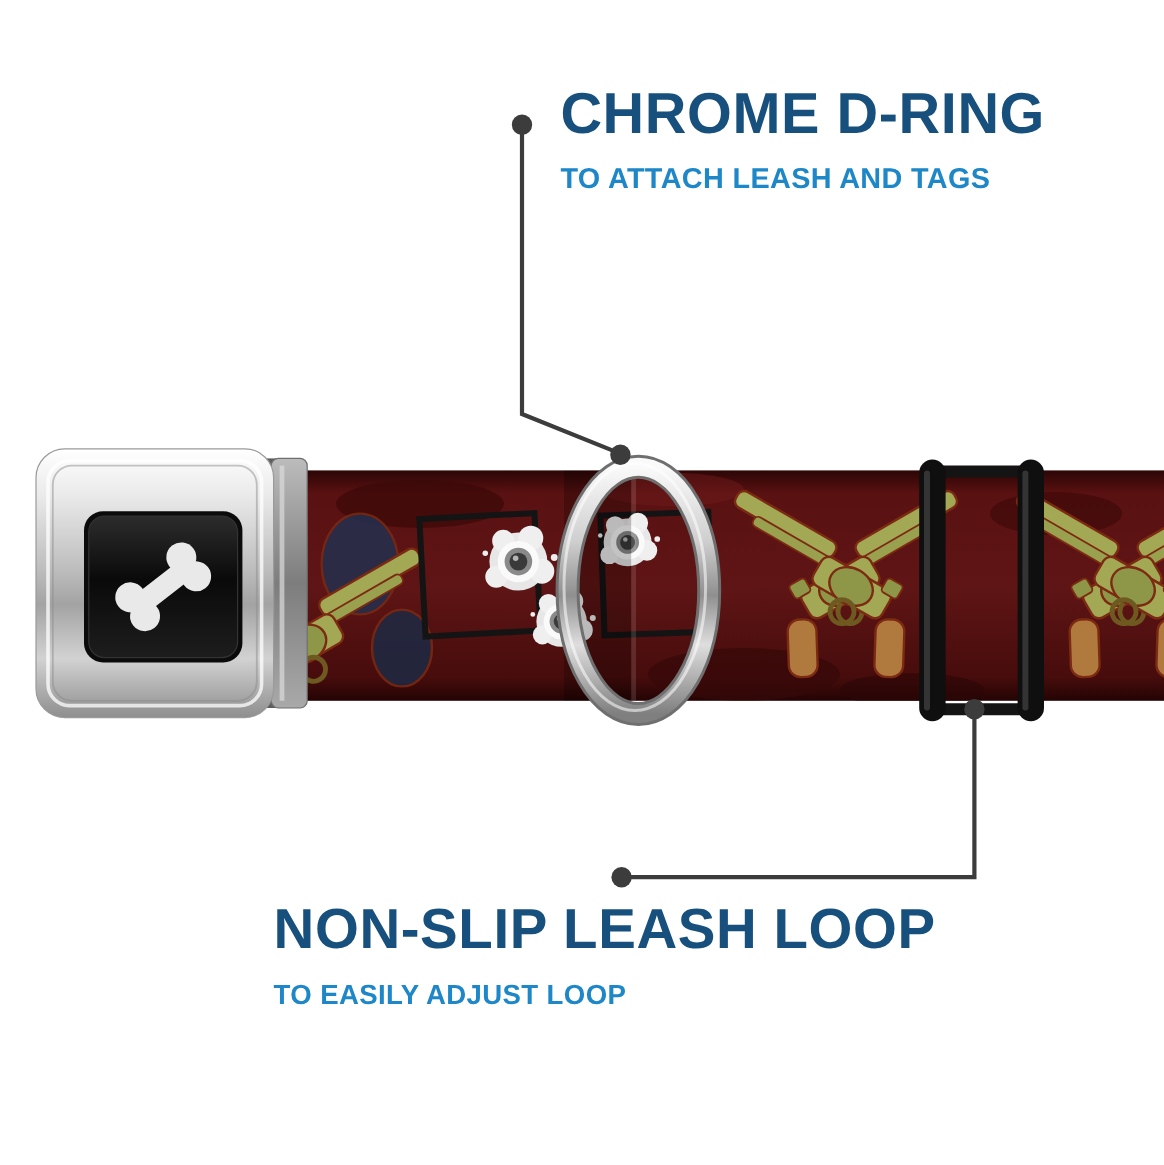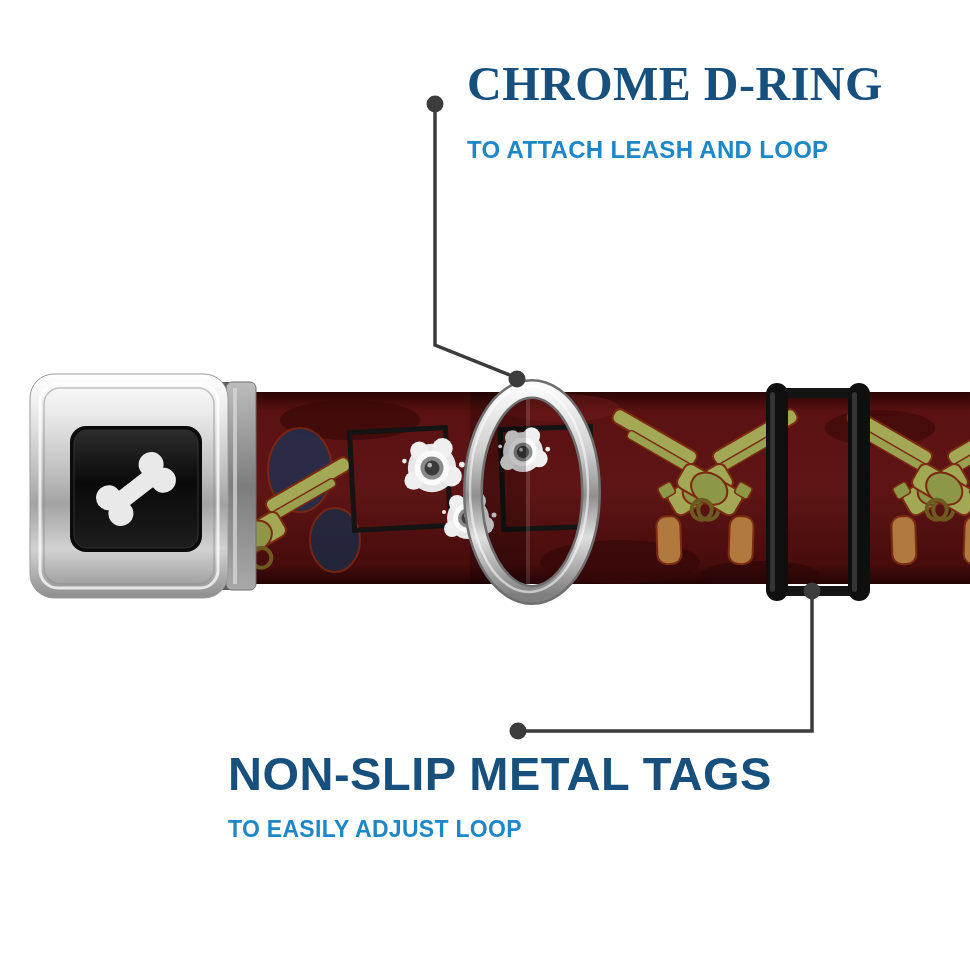--- a/index.html
+++ b/index.html
@@ -17,21 +17,21 @@
     color:#17507d;
     font-size:48px;
     letter-spacing:0.5px;
   }
   .callout-sub{
     font-weight:700;
     color:#1d87c8;
     font-size:24px;
     letter-spacing:0.3px;
   }
-  .top-title{left:467px;top:60px;font-family:Liberation Serif, serif;}
+  .top-title{left:467px;top:72px;}
   .top-sub{left:467px;top:138px;}
   .bottom-title{left:228px;top:750px;font-size:47px;}
   .bottom-sub{left:228px;top:818px;font-size:23px;}
 </style>
 </head>
 <body>
 
 <div class="canvas">
 
   <svg class="art" width="970" height="971" viewBox="0 0 970 971">
@@ -178,19 +178,19 @@
     <g fill="#3c3c3c" stroke="none">
       <circle cx="435" cy="104" r="8.5"></circle>
       <circle cx="517" cy="379" r="8.5"></circle>
       <circle cx="812" cy="591" r="8.5"></circle>
       <circle cx="518" cy="731" r="8.5"></circle>
     </g>
   </svg>
 
   <div class="callout-text callout-title top-title">CHROME D-RING</div>
 
-  <div class="callout-text callout-sub top-sub">TO ATTACH LEASH AND LOOP</div>
+  <div class="callout-text callout-sub top-sub">TO ATTACH LEASH AND TAGS</div>
 
-  <div class="callout-text callout-title bottom-title">NON-SLIP METAL TAGS</div>
+  <div class="callout-text callout-title bottom-title">NON-SLIP LEASH LOOP</div>
 
   <div class="callout-text callout-sub bottom-sub">TO EASILY ADJUST LOOP</div>
 
 </div>
 
 </body></html>

